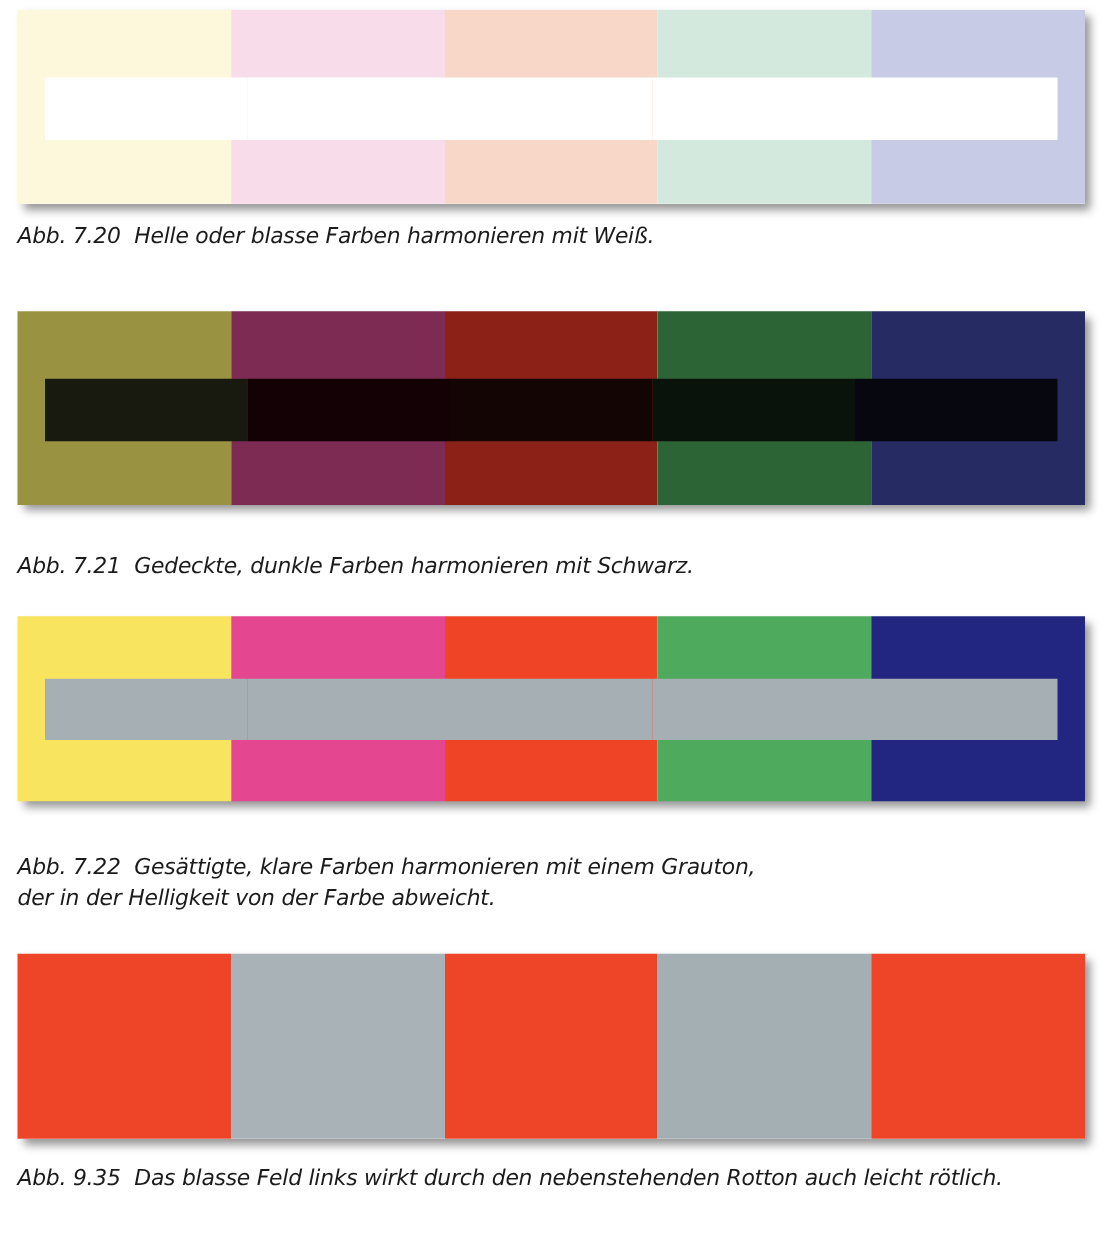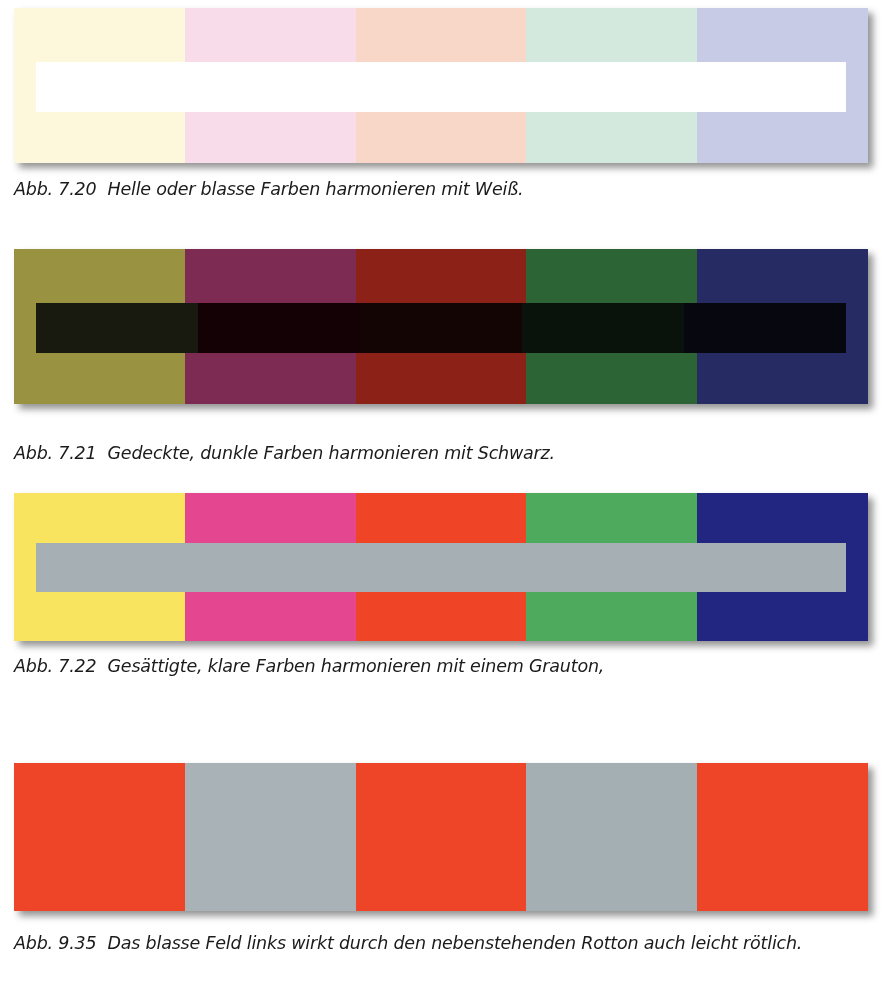--- a/index.html
+++ b/index.html
@@ -125,21 +125,21 @@
       <div class="swatch" style="background:#232681;"></div>
       <div class="overlay-bar" style="left:22px; right:22px; top:50px; height:49px;">
         <div class="overlay-seg" style="flex:1 1 0; background:#A6B0B4;"></div>
         <div class="overlay-seg" style="flex:1 1 0; background:#A6B0B4;"></div>
         <div class="overlay-seg" style="flex:1 1 0; background:#A6B0B4;"></div>
         <div class="overlay-seg" style="flex:1 1 0; background:#A6B0B4;"></div>
         <div class="overlay-seg" style="flex:1 1 0; background:#A6B0B4;"></div>
       </div>
     </div>
   </div>
-  <div class="caption" style="top:654px;"><span class="lbl">Abb. 7.22</span><span class="sep"></span><span>Gesättigte, klare Farben harmonieren mit einem Grauton,</span><br></div>
+  <div class="caption" style="top:682px;"><span class="lbl">Abb. 7.22</span><span class="sep"></span><span>Gesättigte, klare Farben harmonieren mit einem Grauton,</span><br><span>der in der Helligkeit von der Farbe abweicht.</span></div>
 
   <div class="figure-block" style="top:763px;">
     <div class="swatch-panel" style="height:148px;">
       <div class="swatch" style="background:#EE4529;"></div>
       <div class="swatch" style="background:#A9B2B6;"></div>
       <div class="swatch" style="background:#EE4529;"></div>
       <div class="swatch" style="background:#A4AFB4;"></div>
       <div class="swatch" style="background:#EE4529;"></div>
     </div>
   </div>

